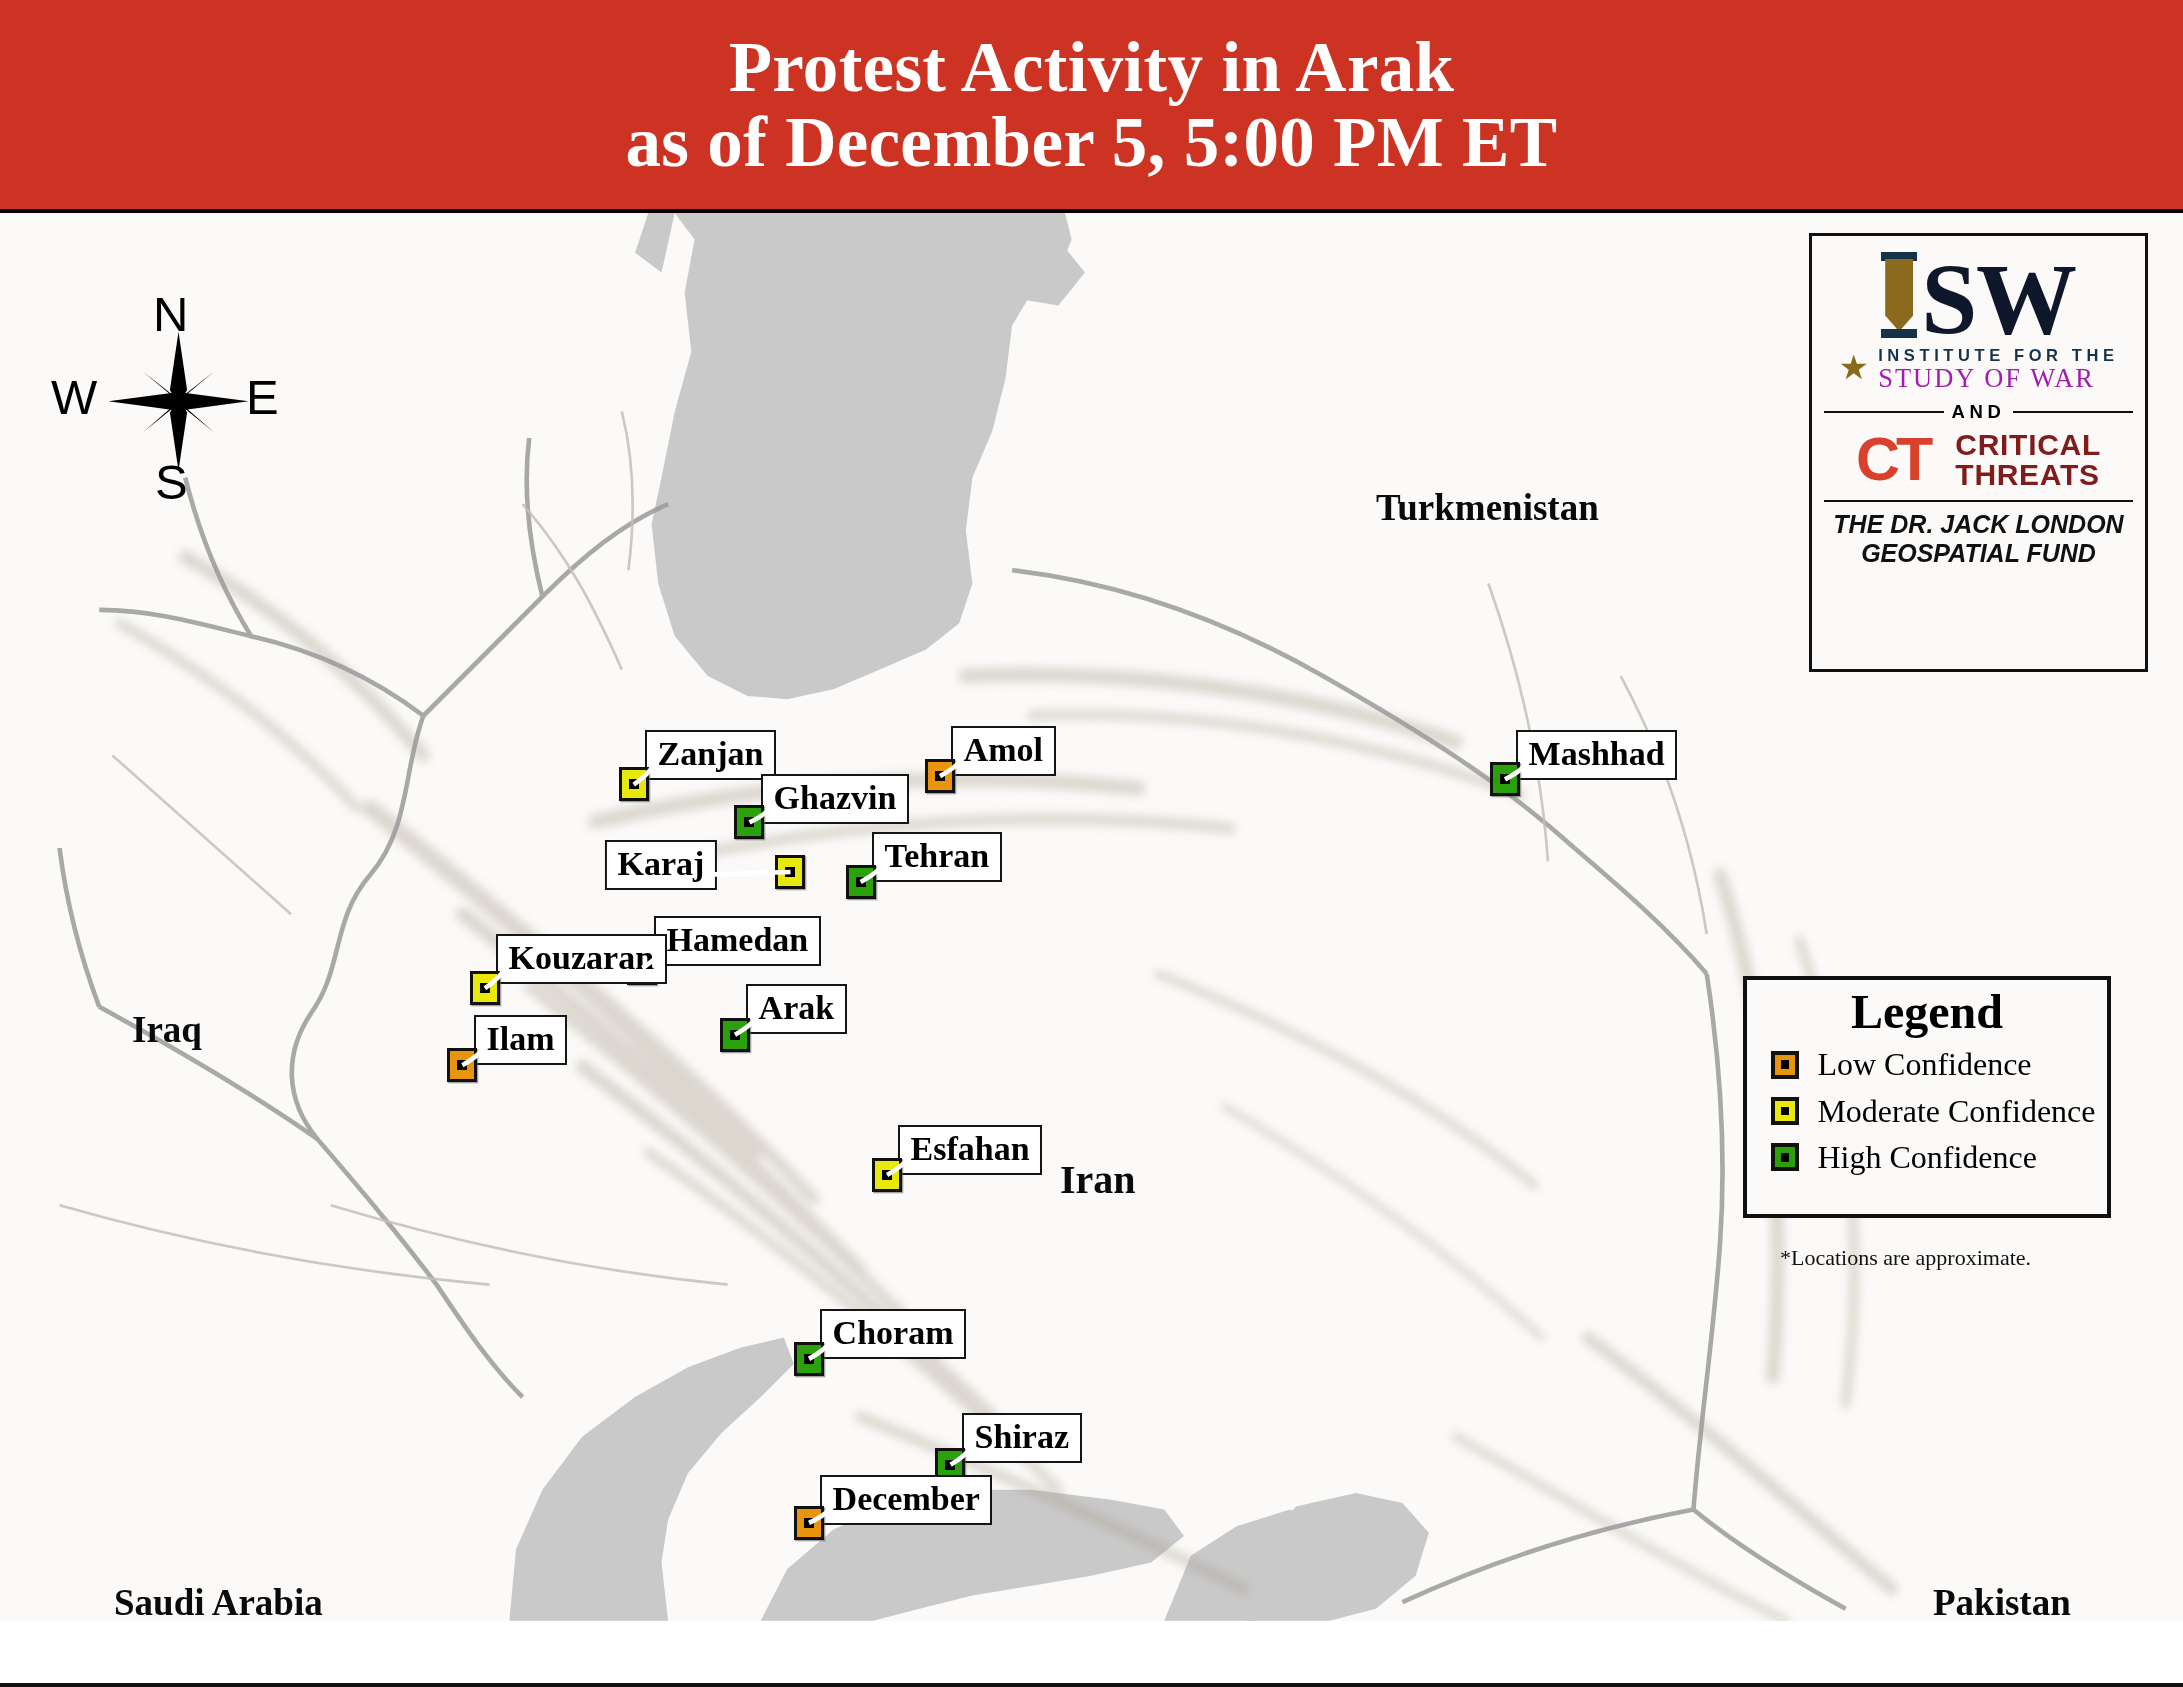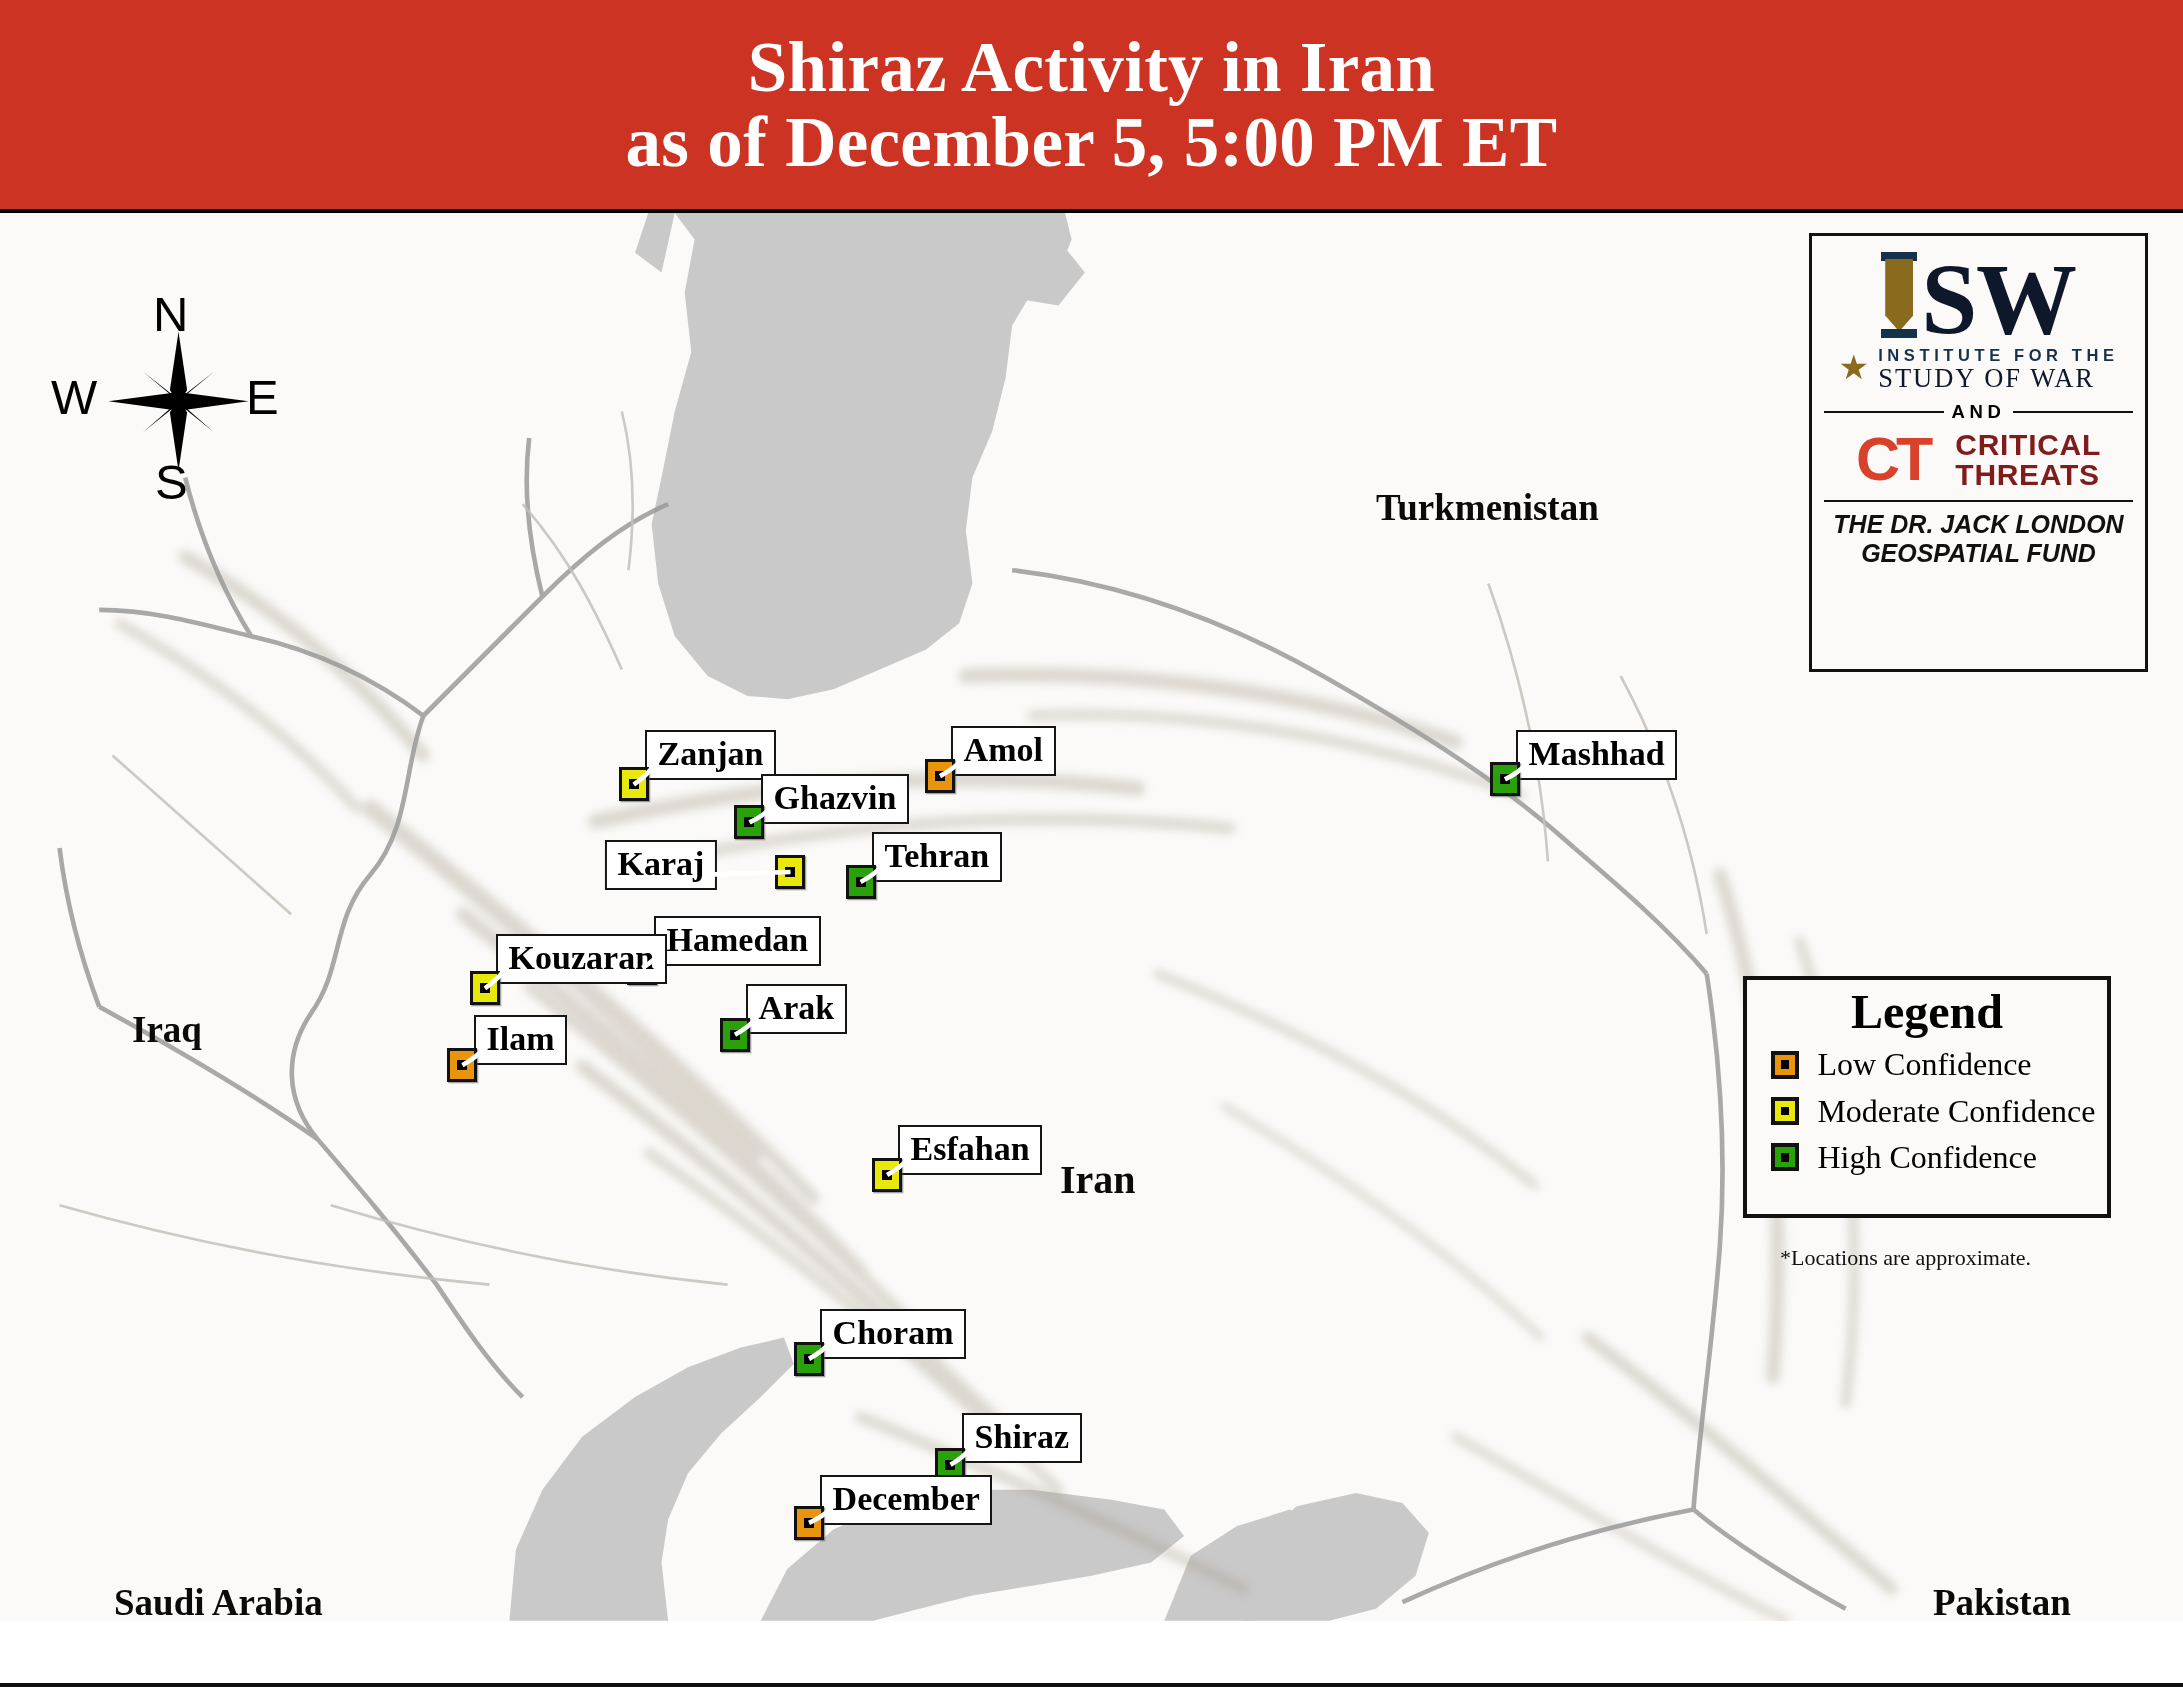--- a/index.html
+++ b/index.html
@@ -68,21 +68,21 @@
   #isw-word .bar-i .serif-top{position:absolute;left:0;top:0;width:36px;height:8.6px;background:#16324a;}
   #isw-word .bar-i .serif-bot{position:absolute;left:0;bottom:0;width:36px;height:8.6px;background:#16324a;}
   #isw-word .bar-i .stem{position:absolute;left:4px;top:6.6px;width:28px;height:73px;background:#8a6a1d;
       clip-path:polygon(0 0,100% 0,100% 78%,50% 100%,0 78%);}
   .isw-sub1{
     font-family:"Liberation Sans",sans-serif;font-weight:700;font-size:16.5px;
     letter-spacing:4.6px;color:#16324a;margin-top:1.3px;
   }
   .isw-sub2{
     font-family:"Liberation Serif",serif;font-weight:400;font-size:26.5px;
-    letter-spacing:2px;color:#0f172a;line-height:1;
+    letter-spacing:2px;color:#a21caf;line-height:1;
   }
   .star{color:#8a6a1d;font-size:34px;line-height:1;}
   .and-row{display:flex;align-items:center;width:100%;margin:9.3px 0 6.6px 0;gap:8px;}
   .and-row .rule{flex:1;height:2px;background:#111;}
   .and-row .and-txt{font-family:"Liberation Sans",sans-serif;font-weight:700;font-size:18.5px;letter-spacing:4.6px;}
   .ct-row{display:flex;align-items:center;gap:26px;}
   .ct-mark{font-family:"Liberation Sans",sans-serif;font-weight:700;font-size:61px;color:#d8412c;line-height:.9;letter-spacing:-4px;}
   .ct-txt{font-family:"Liberation Sans",sans-serif;font-weight:700;font-size:30px;line-height:1.0;letter-spacing:0.7px;color:#7f1d1d;}
   .fund-rule{width:100%;height:2px;background:#111;margin:10.6px 0 8px 0;}
   .fund-txt{
@@ -111,21 +111,21 @@
     font-family:"Liberation Serif",serif;font-size:22px;color:#111;
   }
   #bottom-rule{position:absolute;left:0;top:1683px;width:2183px;height:4px;background:#111;}
 </style>
 </head>
 <body>
 
 <div id="page">
 
   <div id="banner">
-    <div class="tline">Shiraz Activity in Iran</div>
+    <div class="tline">Protest Activity in Arak</div>
     <div class="tline">as of December 5, 5:00 PM ET</div>
   </div>
 
   <div id="map">
 
     <svg id="map-base" viewBox="0 0 3300 2128" preserveAspectRatio="none">
       <defs>
         <filter id="soft">
             <feGaussianBlur stdDeviation="3"></feGaussianBlur>
           </filter>

